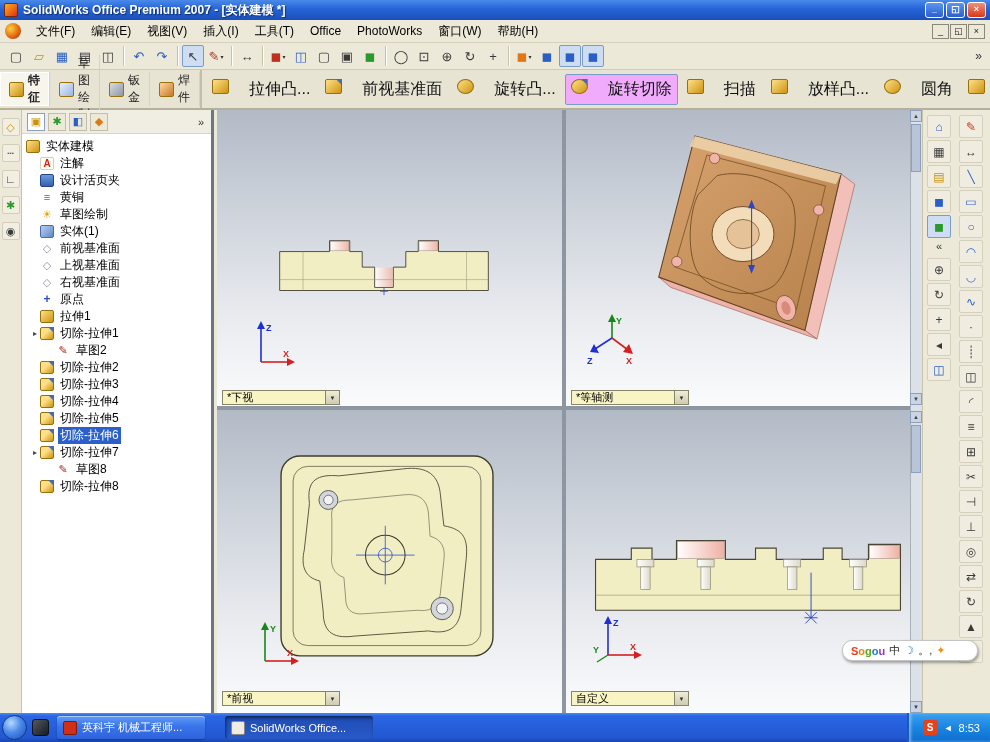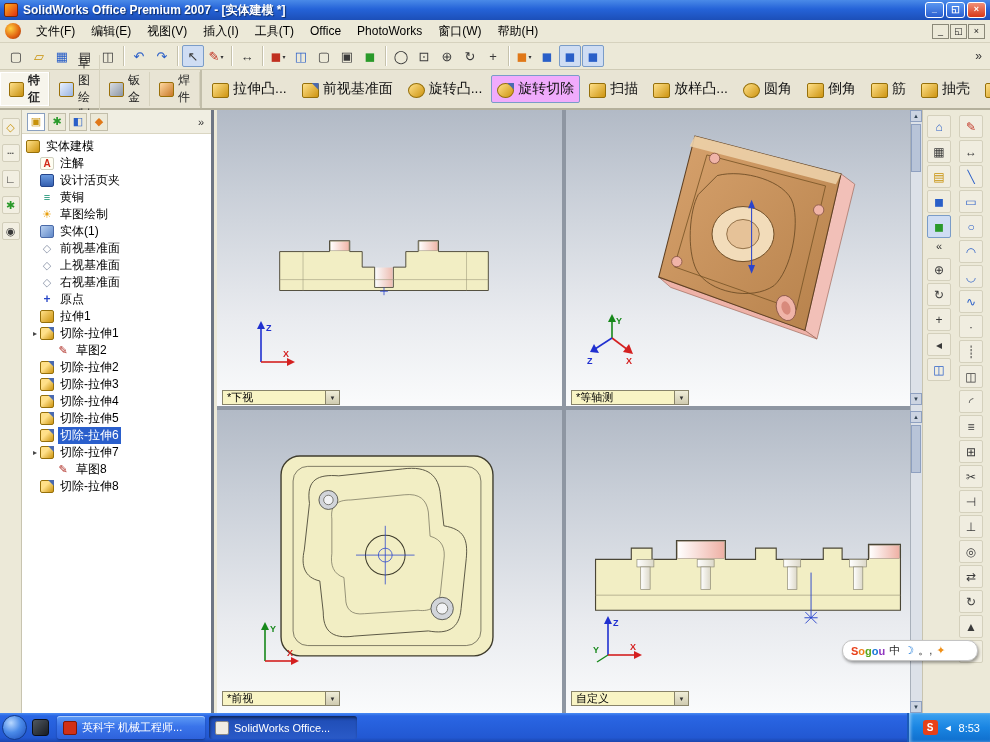--- a/index.html
+++ b/index.html
@@ -47,21 +47,21 @@
   .cm-tabs{display:flex;align-items:center;border-right:2px solid #c2beaa}
   .cm-tab{display:flex;align-items:center;gap:4px;padding:0 9px;color:#222;
     border-right:1px solid #d6d2be;font-size:12px}
   .cm-tab.active{background:#f7f5ec;box-shadow:inset 0 0 0 1px #fff;font-weight:bold}
   .cm-tab-ico{width:15px;height:15px;border-radius:2px;flex:none;
     background:linear-gradient(135deg,#ffe08a,#c79010);border:1px solid #9a7008}
   .cm-tab-ico.sk{background:linear-gradient(135deg,#e8f0ff,#9ab4e0)}
   .cm-tab-ico.sm{background:linear-gradient(135deg,#d8dce2,#8c96a4)}
   .cm-tab-ico.wd{background:linear-gradient(135deg,#ffd8a0,#c87828)}
   .cm-btns{display:flex;align-items:center;padding:2px 4px;gap:3px}
-  .cm-btn{display:flex;align-items:flex-end;gap:4px;padding:4px 5px;font-size:14px;color:#111;
+  .cm-btn{display:flex;align-items:flex-start;gap:20px;padding:4px 5px;font-size:16px;color:#111;
     border:1px solid transparent;border-radius:2px;white-space:nowrap}
   .cm-btn.active{background:#f0abfc;border-color:#7a9cc8}
   .fi{width:17px;height:15px;flex:none;border:1px solid #96700a;border-radius:2px;position:relative;
     background:linear-gradient(135deg,#ffe089,#cd9410)}
   .fi-round{border-radius:50%}
   .fi-cut::after{content:"";position:absolute;right:-1px;top:-1px;width:7px;height:7px;
     background:#4a6ab0;clip-path:polygon(100% 0,0 0,100% 100%)}
 
   
   .main{position:absolute;left:0;top:110px;right:0;bottom:29px}
@@ -145,21 +145,21 @@
   .sg-mode{color:#222}.sg-moon{color:#1878d8}.sg-punct{color:#333}.sg-tool{color:#f09018}
 
   
   .taskbar{position:absolute;left:0;bottom:0;right:0;height:29px;display:flex;align-items:center;
     background:linear-gradient(180deg,#4a8cf4 0%,#2a66e4 10%,#2258d2 85%,#1a46ae 100%)}
   .startorb{width:25px;height:25px;border-radius:50%;margin:0 5px 0 2px;flex:none;
     background:radial-gradient(circle at 35% 30%,#b8d8ff,#4a8ae8 45%,#1a4ab8);border:1px solid #123a8a}
   .quick{width:17px;height:17px;border-radius:3px;margin-right:8px;flex:none;
     background:linear-gradient(135deg,#505860,#181c22);border:1px solid #0c1018}
   .taskbtn{width:148px;height:23px;border-radius:3px;display:flex;align-items:center;gap:5px;
-    padding:0 6px;color:#fff;font-size:11px;margin-right:4px;white-space:nowrap;overflow:hidden;
+    padding:0 6px;color:#fff;font-size:11px;margin-right:20px;white-space:nowrap;overflow:hidden;
     background:linear-gradient(180deg,#5e9cf6,#3a74ea 45%,#2e62dc);
     box-shadow:inset 0 1px 0 rgba(255,255,255,.5),0 1px 2px rgba(0,0,0,.3)}
   .taskbtn.active{background:linear-gradient(180deg,#1e4cb4,#2a5ac8);
     box-shadow:inset 1px 2px 3px rgba(0,0,0,.5)}
   .tk-ico{width:14px;height:14px;border-radius:2px;flex:none}
   .tk1{background:#d03018;border:1px solid #801808}
   .tk2{background:#f0ece4;border:1px solid #888}
   .tk3{background:linear-gradient(135deg,#f8b040,#e06818);border:1px solid #904008}
   .tray{margin-left:auto;height:100%;display:flex;align-items:center;gap:6px;padding:0 10px 0 14px;
     background:linear-gradient(180deg,#3ba1f0 0%,#1a85e2 50%,#0f6ecc 100%);

